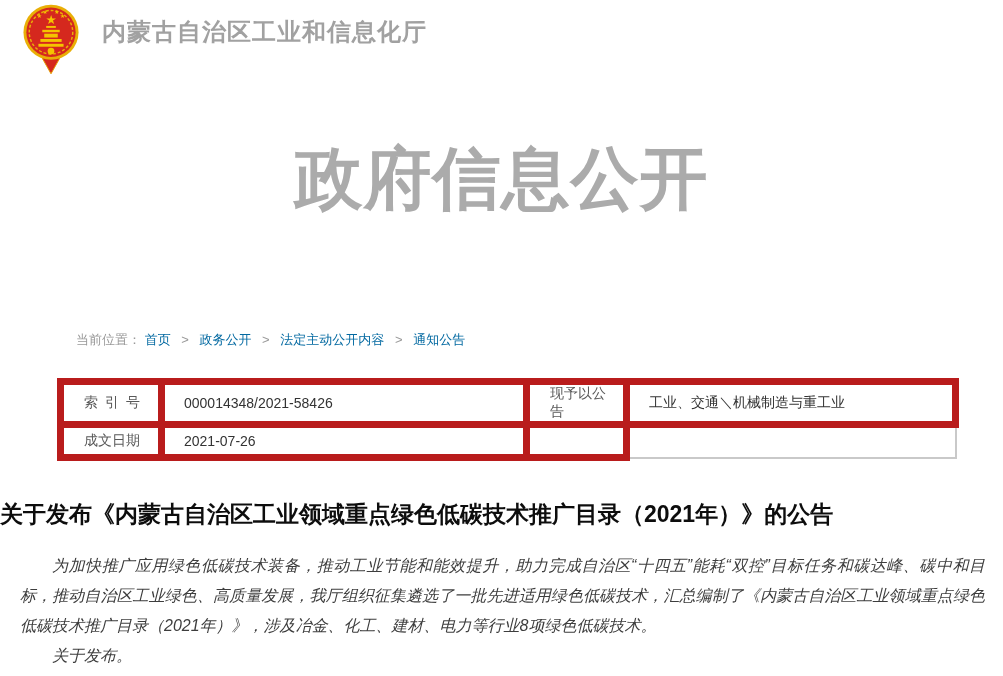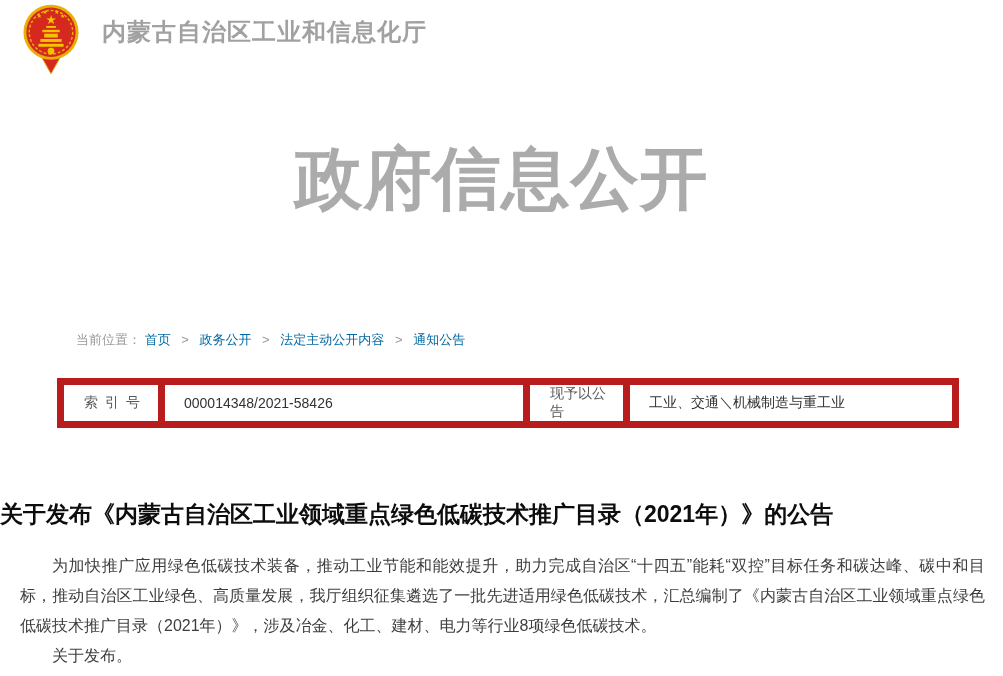--- a/index.html
+++ b/index.html
@@ -57,21 +57,21 @@
   
   .doc-title {
     position:absolute; left:0; top:499px; width:100%;
     font-size:23px; font-weight:700; color:#0d0d0d;
   }
   .doc-body {
     position:absolute; left:20px; top:551px; width:965px;
     font-size:16px; line-height:30px; color:#3d3d3d;
     text-align:justify;
   }
-  .doc-body p { text-indent:2em; margin:0; }
+  .doc-body p { text-indent:2em; margin:0;font-style:italic; }
 </style>
 </head>
 <body>
 
 <div class="page">
 
   <div class="emblem">
     <svg width="58" height="72" viewBox="0 0 60 74">
       <polygon points="16,48 44,48 30,73" fill="#d5281e" stroke="#e5a000" stroke-width="1"></polygon>
       <circle cx="30" cy="30" r="28.5" fill="#e9af06"></circle>
@@ -112,20 +112,26 @@
         <col class="c3">
         <col class="c4">
       </colgroup>
     <tbody>
       <tr>
         <td class="lbl"><span class="jus">索引号</span></td>
         <td class="val">000014348/2021-58426</td>
         <td class="lbl"><span class="jus">现予以公告</span></td>
         <td class="val">工业、交通＼机械制造与重工业</td>
       </tr>
+      <tr>
+        <td class="lbl"><span class="jus">成文日期</span></td>
+        <td class="val">2021-07-26</td>
+        <td class="lbl"><span class="jus"></span></td>
+        <td class="val hl"></td>
+      </tr>
     </tbody>
   </table>
 
   <h1 class="doc-title">关于发布《内蒙古自治区工业领域重点绿色低碳技术推广目录（2021年）》的公告</h1>
 
   <div class="doc-body">
     <p>为加快推广应用绿色低碳技术装备，推动工业节能和能效提升，助力完成自治区“十四五”能耗“双控”目标任务和碳达峰、碳中和目标，推动自治区工业绿色、高质量发展，我厅组织征集遴选了一批先进适用绿色低碳技术，汇总编制了《内蒙古自治区工业领域重点绿色低碳技术推广目录（2021年）》，涉及冶金、化工、建材、电力等行业8项绿色低碳技术。</p>
     <p>关于发布。</p>
   </div>
 

